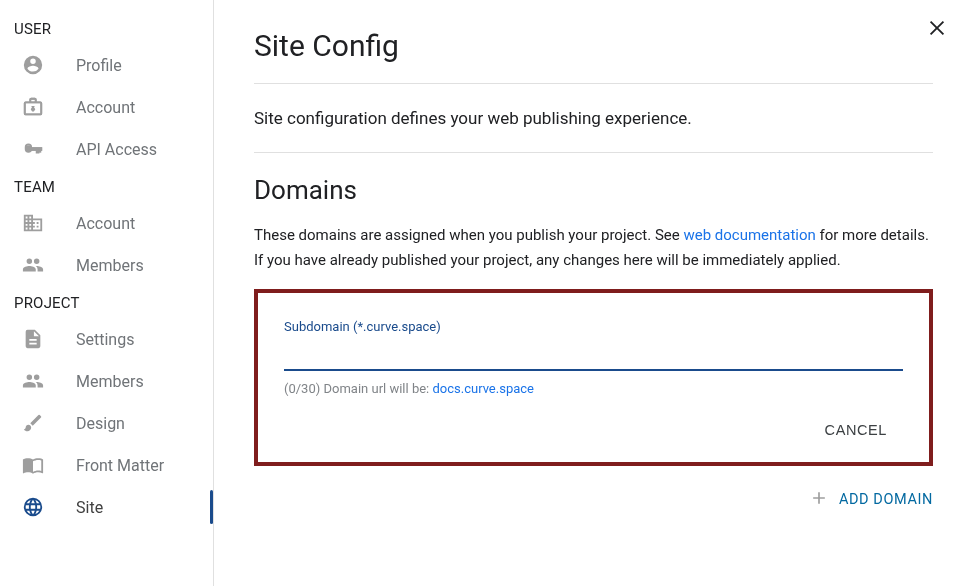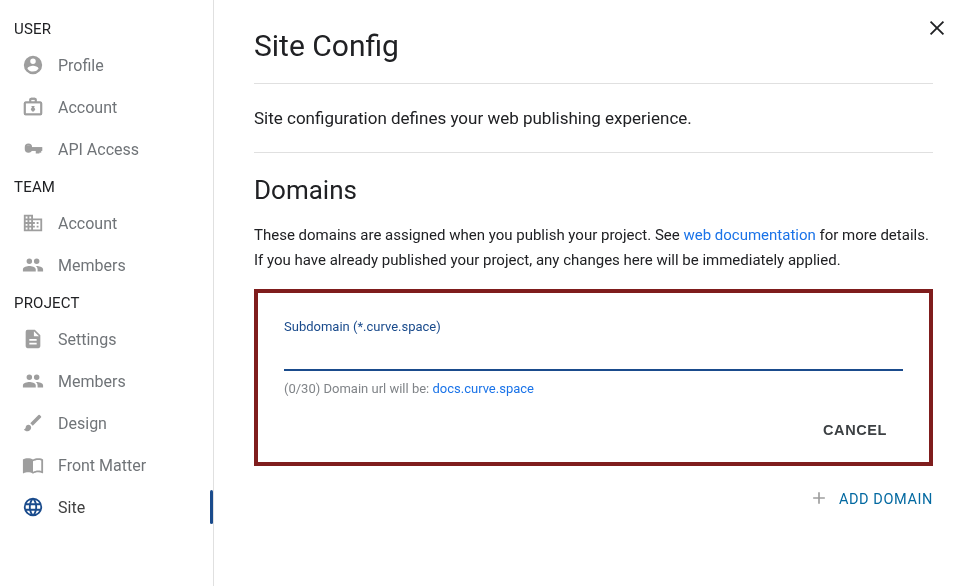--- a/index.html
+++ b/index.html
@@ -23,21 +23,21 @@
   .section-header {
     font-size: 15px;
     font-weight: 400;
     color: #202124;
     padding: 8px 14px 6px 14px;
     letter-spacing: 0.2px;
   }
   .nav-item {
     display: flex;
     align-items: center;
-    gap: 14px;
+    gap: 32px;
     padding: 10px 14px 10px 22px;
     cursor: pointer;
     color: #707478;
     font-size: 16px;
     position: relative;
   }
   .nav-item .icon {
     width: 22px;
     height: 22px;
     display: inline-flex;
@@ -125,21 +125,21 @@
   .helper-text .url { color: #1a73e8; }
   .card-actions {
     display: flex;
     justify-content: flex-end;
     align-items: center;
     gap: 18px;
     margin-top: 18px;
   }
   .btn {
     font-size: 14.5px;
-    font-weight: 700;
+    font-weight: 400;
     letter-spacing: 0.6px;
     border: none;
     cursor: pointer;
     padding: 8px 16px;
     border-radius: 3px;
     background: transparent;
   }
   .btn-text { color: #3c4043; }
   .btn-primary { background: #1a4b8c; color: #fff; }
   .add-domain-row {

